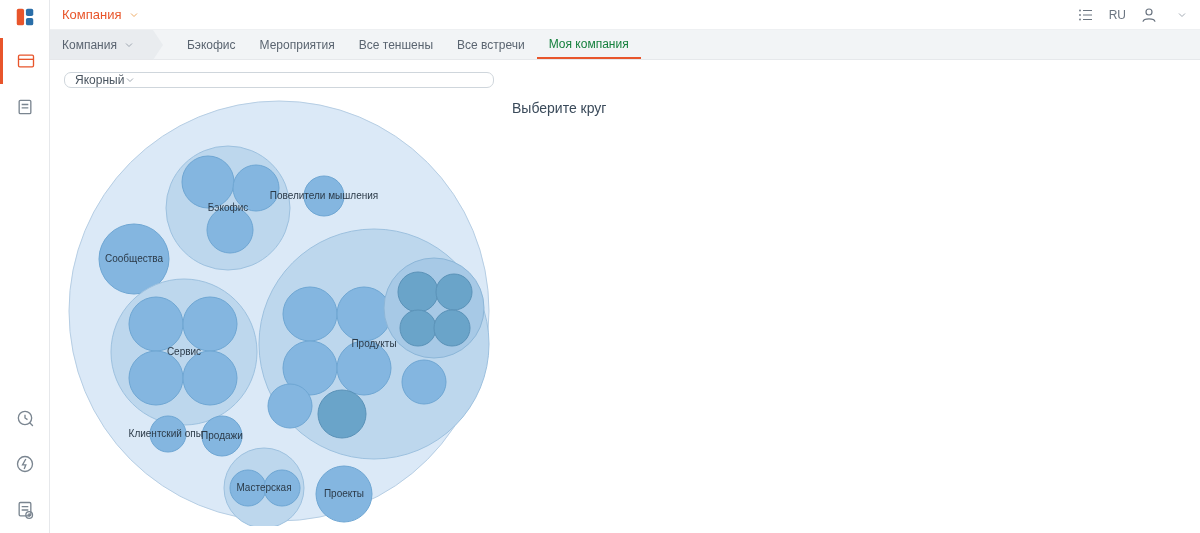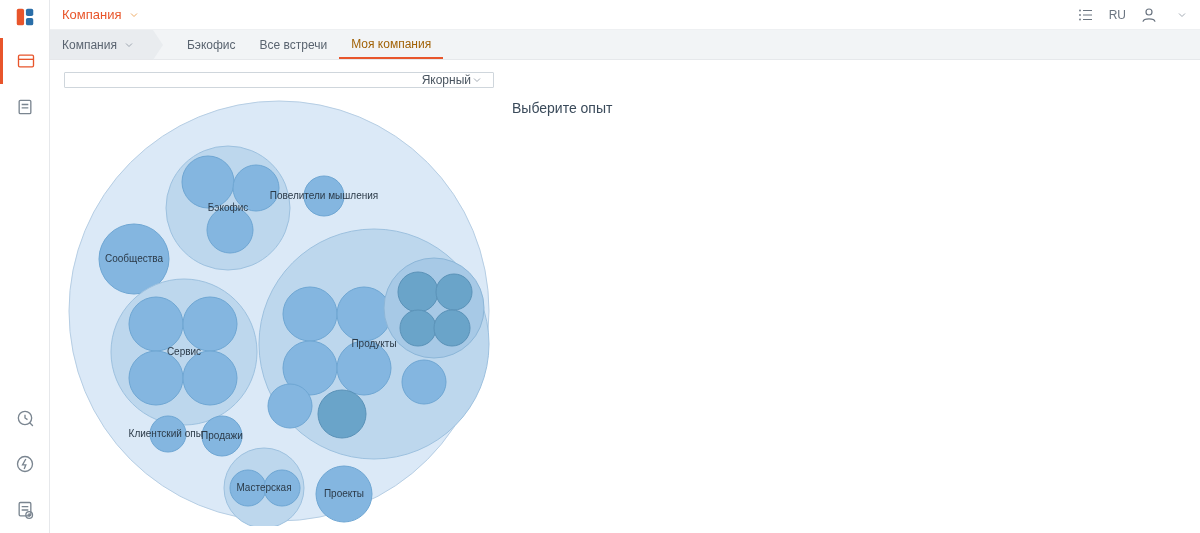--- a/index.html
+++ b/index.html
@@ -17,24 +17,24 @@
   .topbar-title { color: #e8552b; font-size: 13px; display:flex; align-items:center; gap:6px; cursor:pointer; }
   .topbar-spacer { flex:1; }
   .topbar-right { display:flex; align-items:center; gap:14px; color:#6a7480;justify-content:flex-end; }
   .topbar-right .icon { width:18px; height:18px; stroke:#6a7480; stroke-width:1.6; fill:none; cursor:pointer; }
   .lang { font-size:12px; cursor:pointer; }
   .navbar { height: 30px; background: #f2f4f6; display:flex; align-items:center; padding-left:0; border-bottom:1px solid #e6e8eb; }
   .crumb { height:100%; padding:0 18px 0 12px; display:flex; align-items:center; gap:6px; background:#e9ecef; color:#5a6470; cursor:pointer; position:relative; font-size:12px; }
   .crumb::after { content:''; position:absolute; right:-10px; top:0; border-top:15px solid transparent; border-bottom:15px solid transparent; border-left:10px solid #e9ecef; z-index:1; }
   .nav-tabs { display:flex; height:100%; align-items:stretch; margin-left:22px; gap:0; }
   .nav-tab { padding:0 12px; display:flex; align-items:center; color:#5a6470; cursor:pointer; font-size:12px; }
-  .nav-tab.active { color:#a16207; border-bottom:2px solid #e8552b; }
+  .nav-tab.active { color:#15803d; border-bottom:2px solid #e8552b; }
   .content { flex:1; display:flex; padding:12px 14px; gap:18px; overflow:hidden; background:#fff;}
   .left-pane { width:430px; flex:0 0 430px; display:flex; flex-direction:column; }
-  .select { height:28px; width:100%; border:1px solid #cfd6dc; border-radius:1px; background:#fff; display:flex; align-items:center; padding:0 10px; justify-content:flex-end; cursor:pointer; color:#4a5560; font-size:12px; }
+  .select { height:28px; width:100%; border:1px solid #cfd6dc; border-radius:7px; background:#fff; display:flex; align-items:center; padding:0 10px; justify-content:flex-start; cursor:pointer; color:#4a5560; font-size:12px; }
   .chart-wrap { margin-top:8px; width:430px; height:430px; position:relative; }
   .chart-wrap svg { width:430px; height:430px; }
   .right-pane { flex:1; padding-top:28px; }
   .right-title { font-size:14px; color:#3a4a5a; }
   .node-label { font-size:10px; fill:#2b3a48; text-anchor:middle; pointer-events:none; }
   .chev-small { width:12px; height:12px; stroke:#8a94a0; stroke-width:1.6; fill:none; }
 </style>
 </head>
 <body>
 
@@ -112,20 +112,22 @@
 
     <div class="navbar">
       <div class="crumb">
         <span>Компания</span>
         <svg class="chev-small" viewBox="0 0 24 24">
             <path d="M6 9l6 6 6-6"></path>
           </svg>
       </div>
       <div class="nav-tabs" id="nav-tabs">
           <div class="nav-tab">Бэкофис</div>
+          <div class="nav-tab">Мероприятия</div>
+          <div class="nav-tab">Все теншены</div>
           <div class="nav-tab">Все встречи</div>
           <div class="nav-tab active">Моя компания</div>
         </div>
     </div>
 
     <div class="content">
       <div class="left-pane">
         <div class="select">
           <span>Якорный</span>
           <svg class="chev-small" viewBox="0 0 24 24">
@@ -171,17 +173,17 @@
               <circle cx="200" cy="392" r="40" fill="#bdd7ed" stroke="#9dc1df" stroke-width="1"></circle>
               <circle cx="184" cy="392" r="18" fill="#84b6e0" stroke="#6ea6d3" stroke-width="1"></circle>
               <circle cx="218" cy="392" r="18" fill="#84b6e0" stroke="#6ea6d3" stroke-width="1"></circle>
               <text x="200" y="395" class="node-label">Мастерская</text>
               <circle cx="280" cy="398" r="28" fill="#84b6e0" stroke="#6ea6d3" stroke-width="1"></circle>
               <text x="280" y="401" class="node-label">Проекты</text>
             </svg>
         </div>
       </div>
       <div class="right-pane">
-        <div class="right-title">Выберите опыт</div>
+        <div class="right-title">Выберите круг</div>
       </div>
     </div>
   </div>
 </div>
 
 </body></html>

